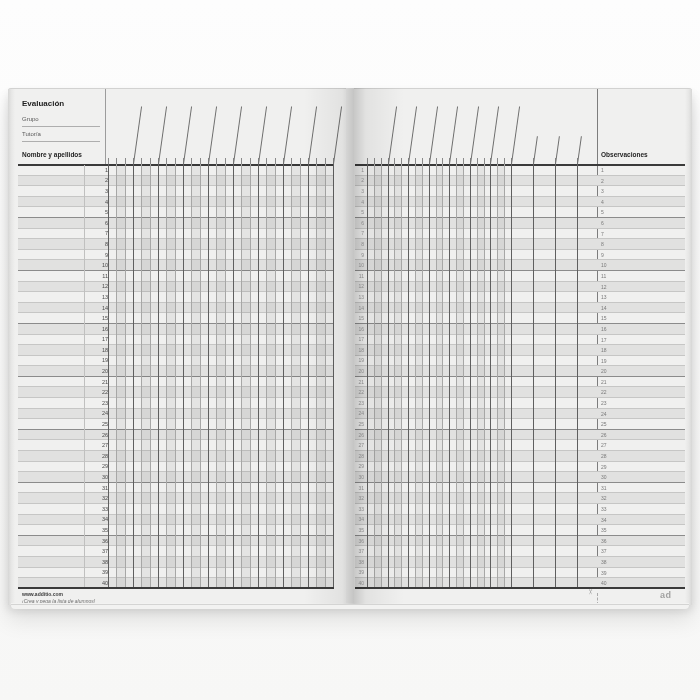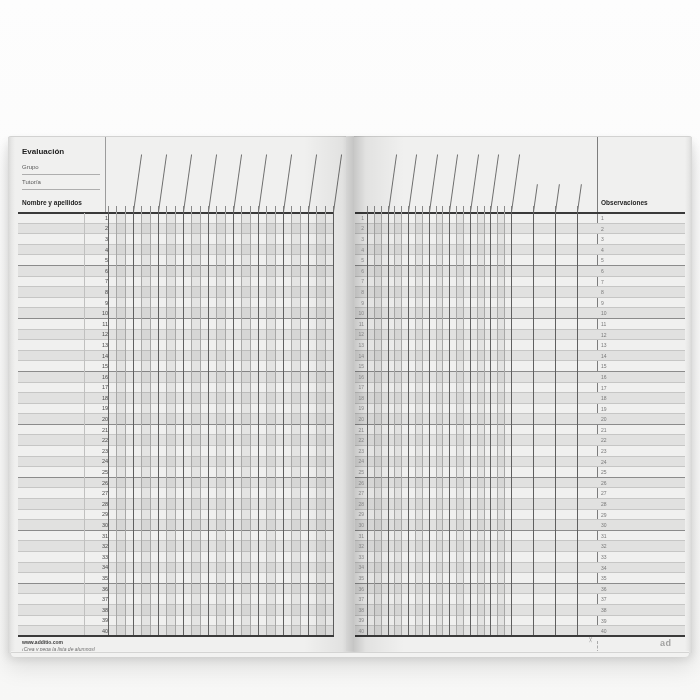--- a/index.html
+++ b/index.html
@@ -6,21 +6,20 @@
   .canvas{
     position:relative;width:700px;height:700px;overflow:hidden;
     background:linear-gradient(#fdfdfd,#f7f7f6);
     font-family:"Liberation Sans", sans-serif;color:#1e1e1e;
   }
   
   .book{
     position:absolute;left:8px;top:88px;width:684px;height:516px;
     background:#ececeb;border-radius:3px;
     box-shadow:0 6px 10px rgba(0,0,0,.12),0 16px 22px rgba(0,0,0,.10);
-    margin-top:48px;
   }
   .page{position:absolute;top:0;height:516px;background:#f0f0ef;border-top:1px solid #d2d2d1;}
   .page.left{left:0;width:338px;border-radius:3px 0 0 3px;}
   .page.right{left:346px;width:338px;border-radius:0 3px 3px 0;}
   .page-edge-l{position:absolute;left:0;top:0;bottom:0;width:7px;
     background:linear-gradient(to right,#d6d6d5,#e6e6e5 45%,rgba(240,240,239,0) 100%);}
   .page-edge-r{position:absolute;right:0;top:0;bottom:0;width:7px;
     background:linear-gradient(to left,#d6d6d5,#e6e6e5 45%,rgba(240,240,239,0) 100%);}
   .book-bottom{position:absolute;left:3px;right:3px;bottom:-5px;height:6px;
     border-radius:0 0 4px 4px;

